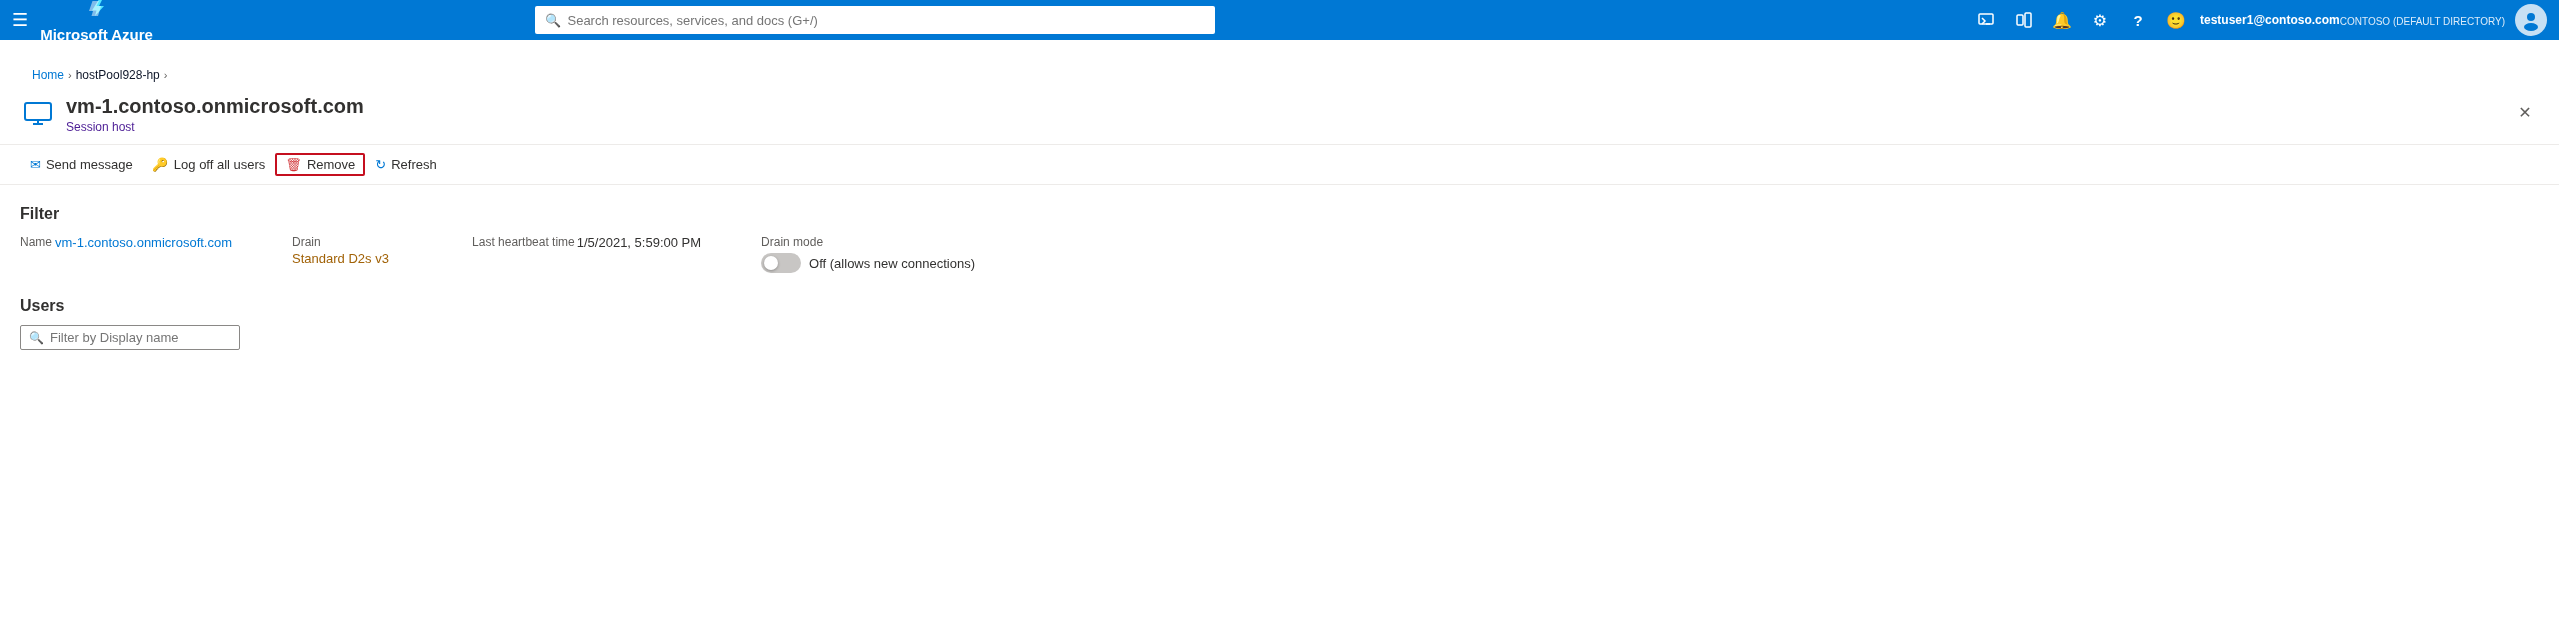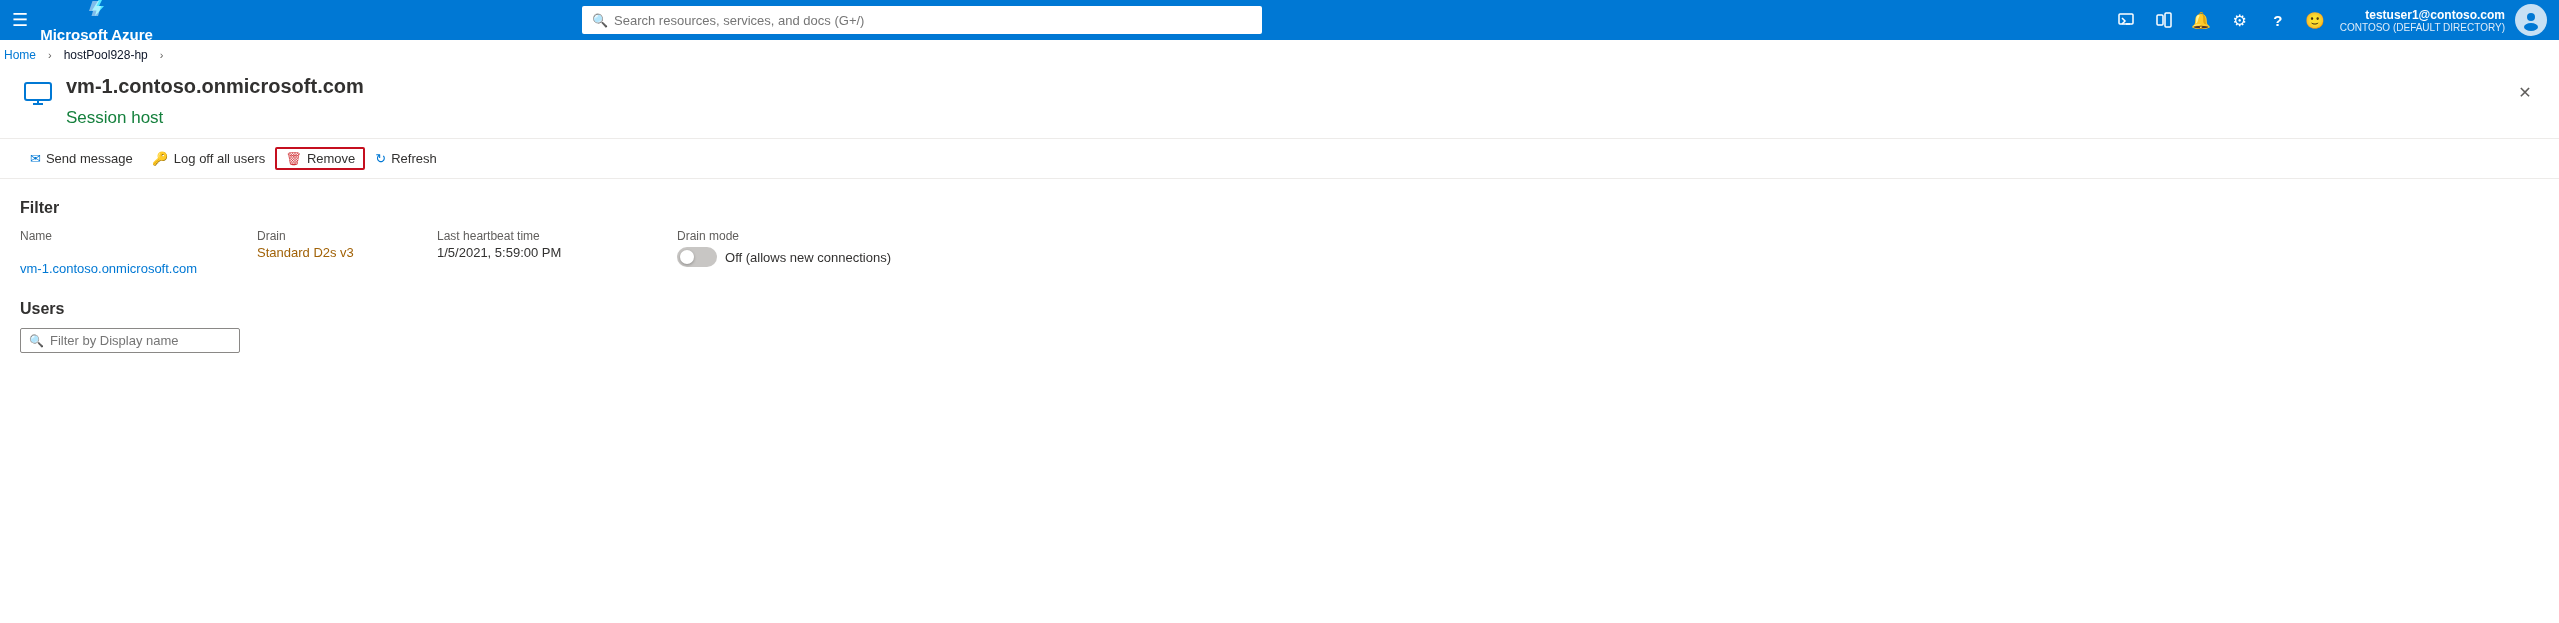--- a/index.html
+++ b/index.html
@@ -32,51 +32,51 @@
     <div style="width:36px;height:36px;display:flex;align-items:center;justify-content:center;color:#fff;cursor:pointer;border-radius:2px;font-size:14px;" title="Directories">
       <svg width="18" height="18" viewBox="0 0 18 18" fill="none">
           <rect x="2" y="4" width="6" height="10" rx="1" stroke="white" stroke-width="1.5"></rect>
           <rect x="10" y="2" width="6" height="14" rx="1" stroke="white" stroke-width="1.5"></rect>
         </svg>
     </div>
     <div style="width:36px;height:36px;display:flex;align-items:center;justify-content:center;color:#fff;cursor:pointer;border-radius:2px;font-size:16px;" title="Notifications">🔔</div>
     <div style="width:36px;height:36px;display:flex;align-items:center;justify-content:center;color:#fff;cursor:pointer;border-radius:2px;font-size:16px;" title="Settings">⚙</div>
     <div style="width:36px;height:36px;display:flex;align-items:center;justify-content:center;color:#fff;cursor:pointer;border-radius:2px;font-size:15px;font-weight:bold;" title="Help">?</div>
     <div style="width:36px;height:36px;display:flex;align-items:center;justify-content:center;color:#fff;cursor:pointer;border-radius:2px;font-size:16px;" title="Feedback">🙂</div>
-    <div style="display:flex;flex-direction:column;align-items:flex-end;margin-left:4px;cursor:pointer;">
+    <div style="display:flex;align-items:flex-end;margin-left:4px;cursor:pointer;">
       <span style="color:#fff;font-size:12px;font-weight:600;">testuser1@contoso.com</span>
       <span style="color:#deecf9;font-size:10px;">CONTOSO (DEFAULT DIRECTORY)</span>
     </div>
     <div style="width:32px;height:32px;border-radius:50%;background:#c7e0f4;display:flex;align-items:center;justify-content:center;margin-left:8px;cursor:pointer;overflow:hidden;">
       <svg width="22" height="22" viewBox="0 0 22 22" fill="none">
         <circle cx="11" cy="8" r="4" fill="#0078d4"></circle>
         <ellipse cx="11" cy="18" rx="7" ry="4" fill="#0078d4"></ellipse>
       </svg>
     </div>
   </div>
 </nav>
 
-<div style="display:flex;align-items:center;gap:12px;padding:8px 4px;font-size:12px;">
+<div style="display:flex;align-items:center;gap:4px;padding:8px 32px;font-size:12px;margin-top:20px;">
   <a href="#" style="color:#0078d4;text-decoration:none;">Home</a>
   <span style="color:#605e5c;font-size:11px;">›</span>
   <a href="#" style="color:#0f172a;text-decoration:none;">hostPool928-hp</a>
   <span style="color:#605e5c;font-size:11px;">›</span>
 </div>
 
 <div style="display:flex;align-items:flex-start;padding:4px 20px 10px 20px;border-bottom:1px solid #edebe9;position:relative;">
   <div style="width:36px;height:36px;margin-right:10px;margin-top:2px;display:flex;align-items:center;justify-content:center;color:#0078d4;">
     <svg width="30" height="30" viewBox="0 0 30 30" fill="none">
       <rect x="2" y="4" width="26" height="17" rx="2" stroke="#0078d4" stroke-width="2" fill="none"></rect>
       <line x1="10" y1="25" x2="20" y2="25" stroke="#0078d4" stroke-width="2"></line>
       <line x1="15" y1="21" x2="15" y2="25" stroke="#0078d4" stroke-width="2"></line>
     </svg>
   </div>
   <div>
     <div style="font-size:20px;font-weight:600;color:#323130;line-height:1.2;">vm-1.contoso.onmicrosoft.com</div>
-    <div style="font-size:17px;color:#15803d;margin-top:10px;">Session host</div>
+    <div style="font-size:12px;color:#4c1d95;margin-top:2px;">Session host</div>
   </div>
   <div style="position:absolute;right:20px;top:8px;width:28px;height:28px;display:flex;align-items:center;justify-content:center;cursor:pointer;font-size:16px;color:#605e5c;border-radius:2px;">✕</div>
 </div>
 
 <div style="display:flex;align-items:center;gap:0;padding:8px 20px;border-bottom:1px solid #edebe9;">
   <button style="display:flex;align-items:center;gap:5px;padding:4px 10px;font-size:13px;color:#323130;cursor:pointer;border-radius:2px;background:none;border:none;white-space:nowrap;">
     <span style="font-size:13px;color:#0078d4;">✉</span>
     <span>Send message</span>
   </button>
   <button style="display:flex;align-items:center;gap:5px;padding:4px 10px;font-size:13px;color:#323130;cursor:pointer;border-radius:2px;background:none;border:none;white-space:nowrap;">
@@ -91,29 +91,29 @@
     <span style="font-size:13px;color:#0078d4;">↻</span>
     <span>Refresh</span>
   </button>
 </div>
 
 <div style="padding:20px 20px;">
 
   <div>
     <div style="font-size:16px;font-weight:600;margin-bottom:12px;color:#323130;">Filter</div>
     <div style="display:flex;gap:60px;margin-bottom:24px;align-items:flex-start;">
-      <div style="display:flex;flex-direction:column;gap:18px;min-width:140px;">
+      <div style="display:flex;flex-direction:row;gap:3px;min-width:140px;">
         <span style="font-size:12px;color:#605e5c;">Name</span>
         <a href="#" style="color:#0078d4;text-decoration:none;font-size:13px;">vm-1.contoso.onmicrosoft.com</a>
       </div>
       <div style="display:flex;flex-direction:column;gap:2px;min-width:120px;">
         <span style="font-size:12px;color:#605e5c;">Drain</span>
         <span style="font-size:13px;color:#a16207;">Standard D2s v3</span>
       </div>
-      <div style="display:flex;flex-direction:column;gap:2px;min-width:180px;">
+      <div style="display:flex;flex-direction:row;gap:2px;min-width:180px;">
         <span style="font-size:12px;color:#605e5c;">Last heartbeat time</span>
         <span style="font-size:13px;color:#323130;">1/5/2021, 5:59:00 PM</span>
       </div>
       <div style="display:flex;flex-direction:column;gap:4px;">
         <span style="font-size:12px;color:#605e5c;">Drain mode</span>
         <div style="display:flex;align-items:center;gap:8px;">
           <div style="width:40px;height:20px;background:#c8c6c4;border-radius:10px;position:relative;cursor:pointer;display:inline-flex;align-items:center;">
             <div style="width:14px;height:14px;background:#fff;border-radius:50%;position:absolute;left:3px;box-shadow:0 1px 3px rgba(0,0,0,0.3);"></div>
           </div>
           <span style="font-size:13px;color:#323130;">Off (allows new connections)</span>

